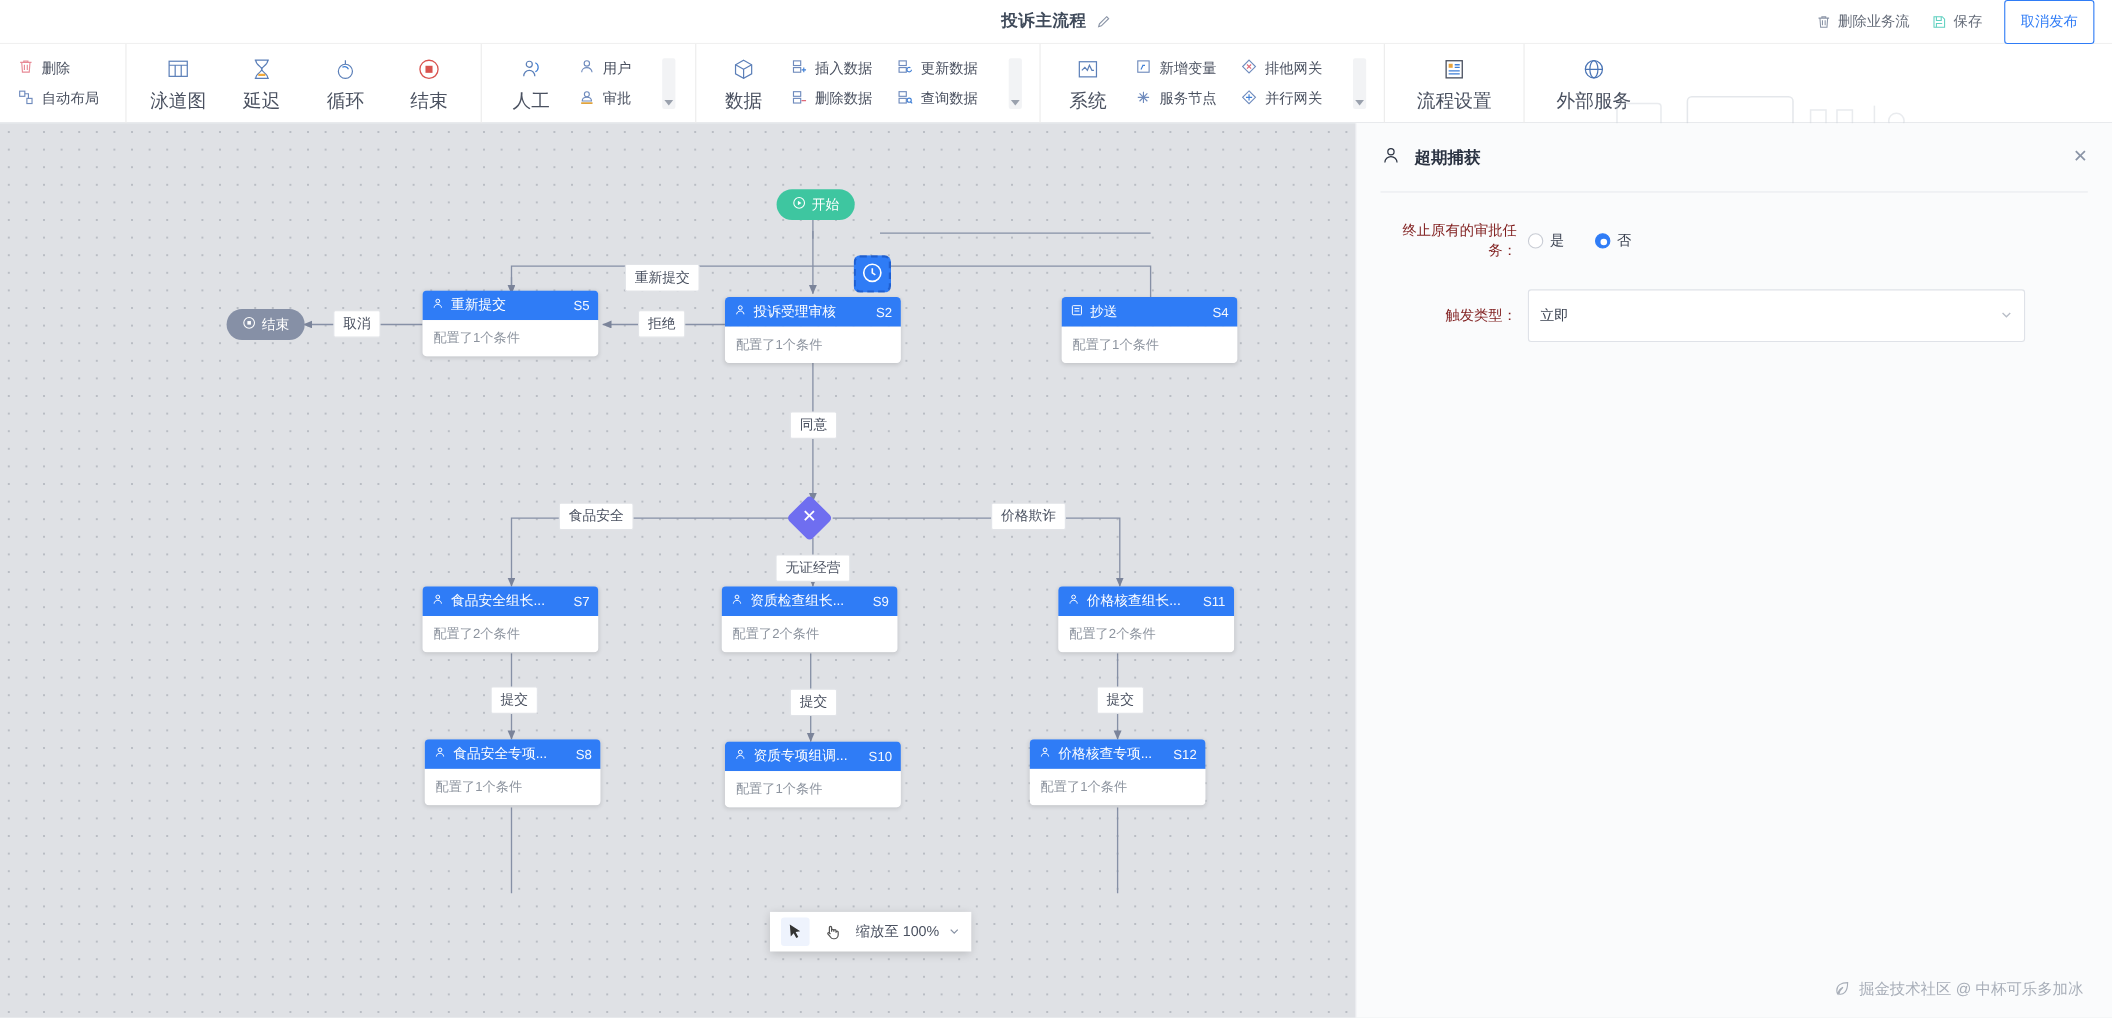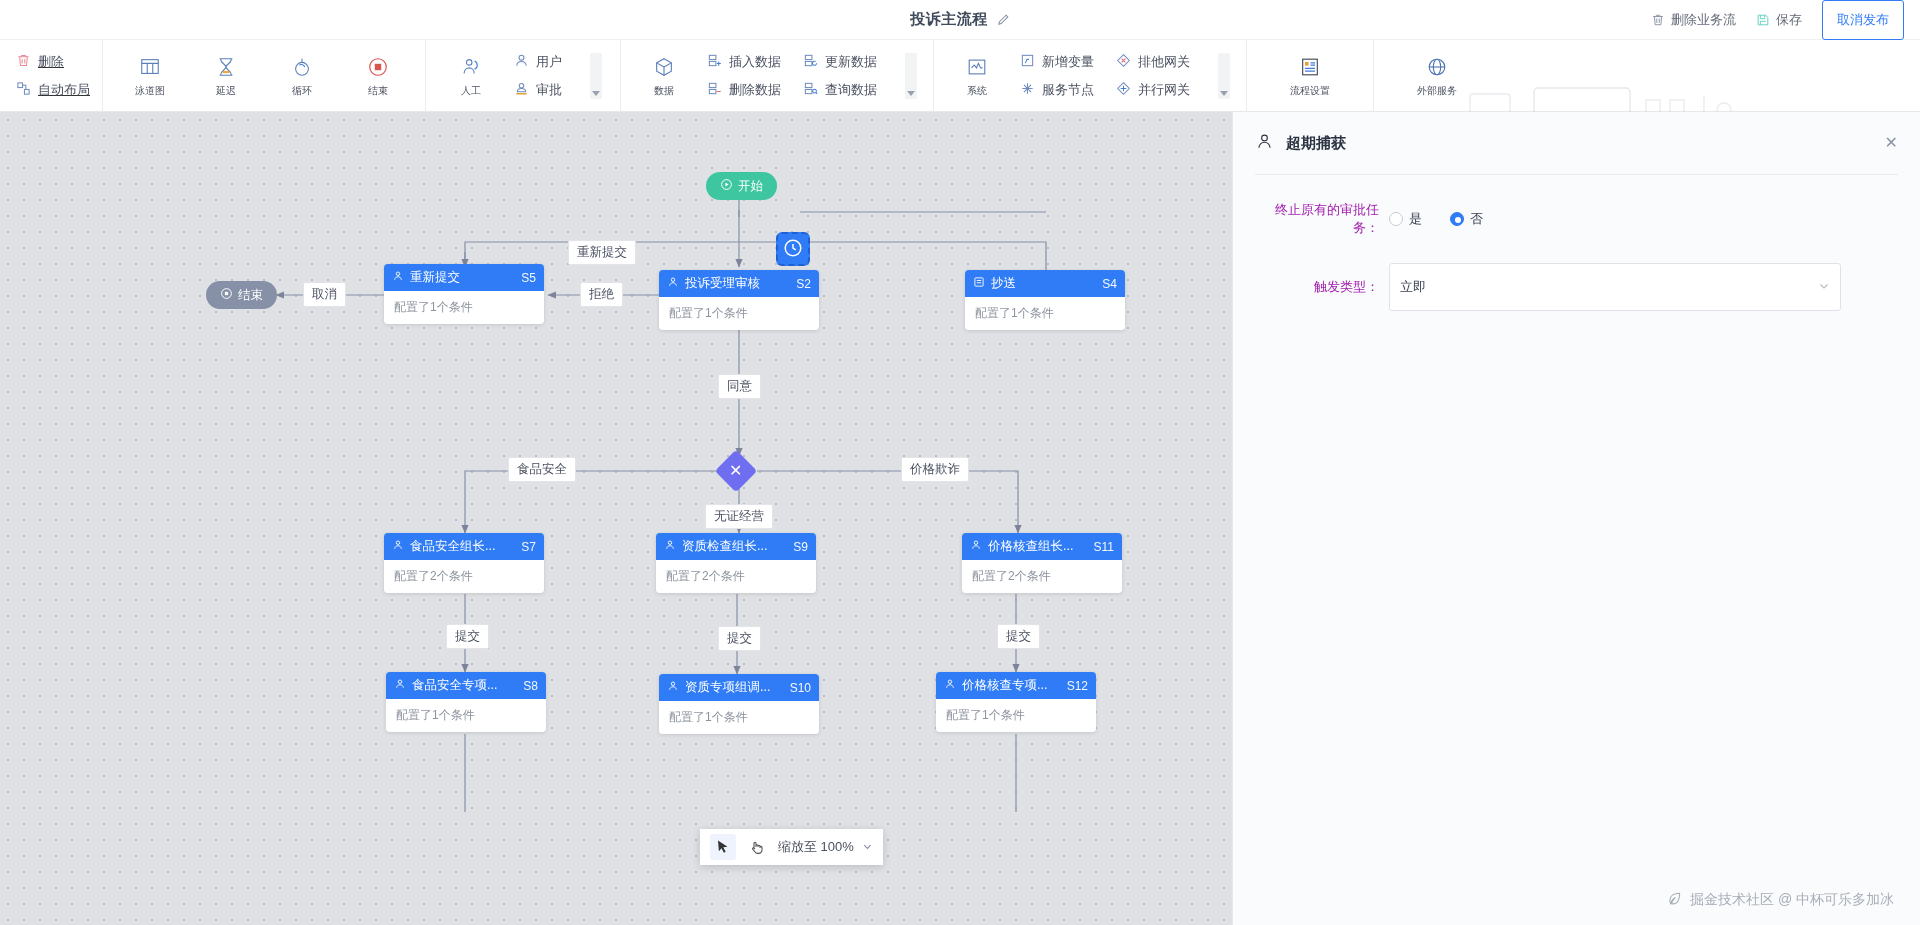--- a/index.html
+++ b/index.html
@@ -32,21 +32,21 @@
     position:absolute; left:0; top:40px; width:1920px; height:72px;
     background:#fff; border-bottom:1px solid #e6e8eb; display:flex; align-items:stretch;
   }
   .rgroup { display:flex; align-items:center; border-right:1px solid #ececec; padding:0 14px; height:72px; position:relative; }
   .rgroup.noborder { border-right:none; }
   .stack2 { display:flex; flex-direction:column; justify-content:center; gap:10px; }
   .rowitem { display:flex; align-items:center; gap:7px; font-size:13px; color:#4a5costume; color:#4a5160; cursor:pointer; white-space:nowrap; }
   .rowitem .lbl { color:#4a5160; }
   .bigitem {
     display:flex; flex-direction:column; align-items:center; justify-content:center;
-    gap:4px; width:54px; cursor:pointer; font-size:10px; color:#4a5160;
+    gap:4px; width:54px; cursor:pointer; font-size:17px; color:#4a5160;
   }
   .bigitem .glyph { height:26px; display:flex; align-items:center; justify-content:center; }
   .colgap { display:flex; gap:22px; align-items:center; }
   .moreBtn {
     width:12px; height:46px; background:#f2f3f5; border-radius:2px; display:flex;
     align-items:flex-end; justify-content:center; padding-bottom:3px; cursor:pointer;
     margin-left:12px;
   }
   .moreBtn i { border-left:4px solid transparent; border-right:4px solid transparent; border-top:5px solid #9aa1ad; display:block; }
   
@@ -96,21 +96,21 @@
   
   .panel {
     position:absolute; left:1232px; top:112px; width:688px; height:813px; background:#fafbfc;
     border-left:1px solid #e6e8eb;
   }
   .panel-head { height:62px; display:flex; align-items:center; padding:0 22px; gap:12px; }
   .panel-head .ptitle { font-size:15px; color:#2b3342; font-weight:600; }
   .panel-close { margin-left:auto; color:#8a94a6; font-size:16px; cursor:pointer; line-height:1;}
   .panel-divider { height:1px; background:#e8eaee; margin:0 22px; }
   .frow { display:flex; align-items:center; padding:0 22px; margin-top:26px; gap:10px; }
-  .flabel { font-size:13px; color:#a21caf; width:124px; text-align:right; }
+  .flabel { font-size:13px; color:#7f1d1d; width:124px; text-align:right; }
   .radio { display:flex; align-items:center; gap:6px; cursor:pointer; font-size:13px; color:#3c4椅; color:#3c4352;}
   .rdot { width:14px; height:14px; border-radius:50%; border:1px solid #c8ccd4; background:#fff; display:inline-block; position:relative; }
   .rdot.on { border-color:#2f7cf6; background:#2f7cf6; }
   .rdot.on:after { content:""; position:absolute; left:4px; top:4px; width:6px; height:6px; border-radius:50%; background:#fff;}
   .select {
     flex:1; height:48px; background:#fff; border:1px solid #dfe2e8; border-radius:3px;
     display:flex; align-items:center; padding:0 10px; font-size:13px; color:#3c4352; cursor:pointer;
     max-width:452px;
   }
   .select .caret { margin-left:auto; color:#b8bdc7; font-size:11px;}
@@ -150,21 +150,21 @@
         </svg>
       </span>
       <span>保存</span>
     </div>
     <button class="btn-outline">取消发布</button>
   </div>
 </div>
 
 <div class="ribbon">
 
-  <div class="rgroup" style="padding-left:16px;padding-right:12px;text-decoration:underline;">
+  <div class="rgroup" style="padding-left:16px;padding-right:24px;">
     <div class="stack2">
       <div class="rowitem">
         <span>
           <svg width="15" height="15" viewBox="0 0 16 16" fill="none" stroke="#e88a96" stroke-width="1.1">
             <path d="M2.5 4h11M6 4V2.6h4V4M4 4l.7 9.4h6.6L12 4"></path>
               <path d="M6.6 6.3v5M9.4 6.3v5"></path>
           </svg>
         </span>
         <span class="lbl">删除</span>
       </div>

